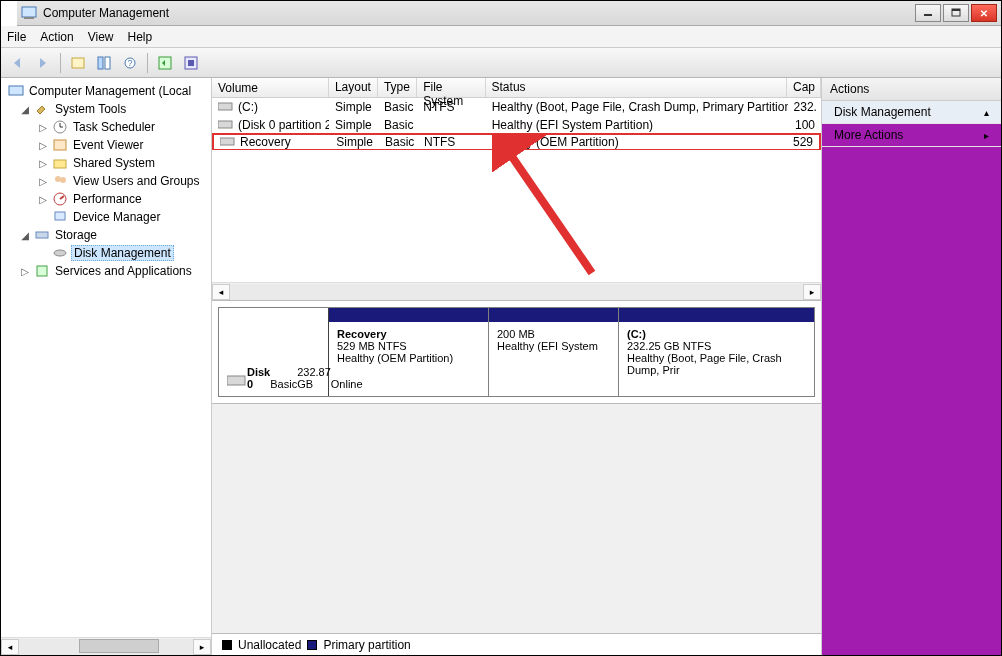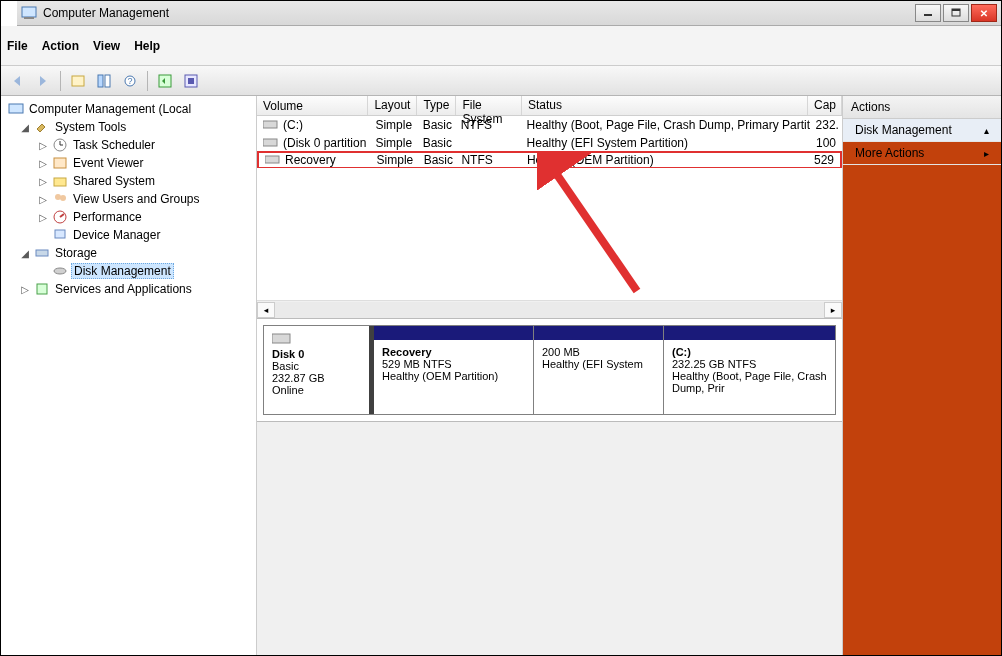--- a/index.html
+++ b/index.html
@@ -7,34 +7,34 @@
 
 
 .titlebar { height: 25px; background: linear-gradient(#e8e8e8,#d8d8d8); border-bottom: 1px solid #aaa; display: flex; align-items: center; padding: 0 4px; margin-left: 16px; }
 .titlebar .icon { width: 16px; height: 16px; margin-right: 6px; }
 .titlebar .title { flex: 1; font-size: 12px; }
 .winbtns { display: flex; gap: 2px; }
 .winbtn { width: 26px; height: 18px; border: 1px solid #888; background: linear-gradient(#f8f8f8,#ddd); display: flex; align-items: center; justify-content: center; font-size: 10px; }
 .winbtn.close { background: linear-gradient(#ff6b5b,#d93526); border-color: #a02818; color: #fff; font-weight: bold; }
 
 
-.menubar { height: 40px; background: #f4f4f4; border-bottom: 1px solid #ccc; display: flex; align-items: center; padding: 0 6px; gap: 14px; font-weight: bold; }
+.menubar { height: 22px; background: #f4f4f4; border-bottom: 1px solid #ccc; display: flex; align-items: center; padding: 0 6px; gap: 14px; }
 .menubar span { cursor: default; }
 
 
 .toolbar { height: 30px; background: linear-gradient(#f8f8f8,#e2e2e2); border-bottom: 1px solid #b5b5b5; display: flex; align-items: center; padding: 0 4px; gap: 2px; }
 .tbtn { width: 24px; height: 24px; border: 1px solid transparent; display: flex; align-items: center; justify-content: center; }
 .tbtn.disabled { opacity: .45; }
 .tsep { width: 1px; height: 20px; background: #b5b5b5; margin: 0 3px; }
 
 
 .main { display: flex; height: calc(656px - 25px - 22px - 30px - 2px); }
-.left { width: 256px; border-right: 1px solid #ccc; overflow: hidden; position: relative; background: #fff; }
+.left { width: 211px; border-right: 1px solid #ccc; overflow: hidden; position: relative; background: #fff; }
 .center { flex: 1; display: flex; flex-direction: column; overflow: hidden; position: relative; }
-.right { width: 159px; border-left: 1px solid #ccc; background: #c2410c; }
+.right { width: 180px; border-left: 1px solid #ccc; background: #a21caf; }
 
 
 .tree { padding: 4px 0; font-size: 12px; }
 .node { display: flex; align-items: center; height: 18px; padding-left: 4px; white-space: nowrap; }
 .node .exp { width: 12px; text-align: center; color: #5a5a5a; font-size: 10px; cursor: default; }
 .node .nicon { width: 16px; height: 16px; margin: 0 3px; display: inline-flex; align-items: center; justify-content: center; }
 .node.selected .label { background: #cde6ff; border: 1px dotted #6ca8e0; padding: 0 2px; }
 .node .label { padding: 0 2px; }
 .ind1 { padding-left: 18px; }
 .ind2 { padding-left: 36px; }
@@ -60,21 +60,21 @@
 
 
 .vscroll { height: 132px; background: #fff; position: relative; }
 .hscroll { height: 18px; background: #f0f0f0; border-top: 1px solid #ddd; display: flex; align-items: center; }
 .hscroll .btn { width: 18px; height: 16px; border: 1px solid #ccc; background: #fafafa; display: flex; align-items: center; justify-content: center; font-size: 9px; }
 .hscroll .track { flex: 1; height: 16px; background: #eaeaea; }
 
 
 .diskpane { border-top: 1px solid #bbb; background: #fff; }
 .diskrow { display: flex; border: 1px solid #808080; margin: 6px; height: 90px; }
-.diskinfo { width: 110px; border-right: 5px solid #404040; padding: 6px 8px; font-size: 11px; display: flex; flex-direction: column; }
+.diskinfo { width: 110px; border-right: 1px solid #404040; padding: 6px 8px; font-size: 11px; display: flex; flex-direction: row; align-items: flex-end; }
 .diskinfo .dicon { width: 20px; height: 14px; margin-bottom: 2px; }
 .diskinfo b { font-weight: bold; }
 .partition { border-right: 1px solid #808080; display: flex; flex-direction: column; }
 .partition .stripe { height: 14px; background: #1a1a7a; }
 .partition .body { padding: 6px 8px; font-size: 11px; flex: 1; }
 .partition .body .pname { font-weight: bold; }
 .partition:last-child { border-right: none; }
 
 
 .legend { height: 22px; border-top: 1px solid #bbb; display: flex; align-items: center; padding: 0 10px; gap: 6px; font-size: 12px; margin-top: auto; }
@@ -401,20 +401,26 @@
             <div class="pname">(C:)</div>
             <div>232.25 GB NTFS</div>
             <div>Healthy (Boot, Page File, Crash Dump, Prir</div>
           </div>
         </div>
       </div>
     </div>
 
     <div class="emptyarea"></div>
 
+    <div class="legend">
+      <span class="sw black"></span>
+      <span>Unallocated</span>
+      <span class="sw blue"></span>
+      <span>Primary partition</span>
+    </div>
   </div>
 
   <div class="right">
     <div class="actions-hdr">Actions</div>
     <div class="actions-item strong">
       <span>Disk Management</span>
       <span class="arrow">▴</span>
     </div>
     <div class="actions-item">
       <span>More Actions</span>

